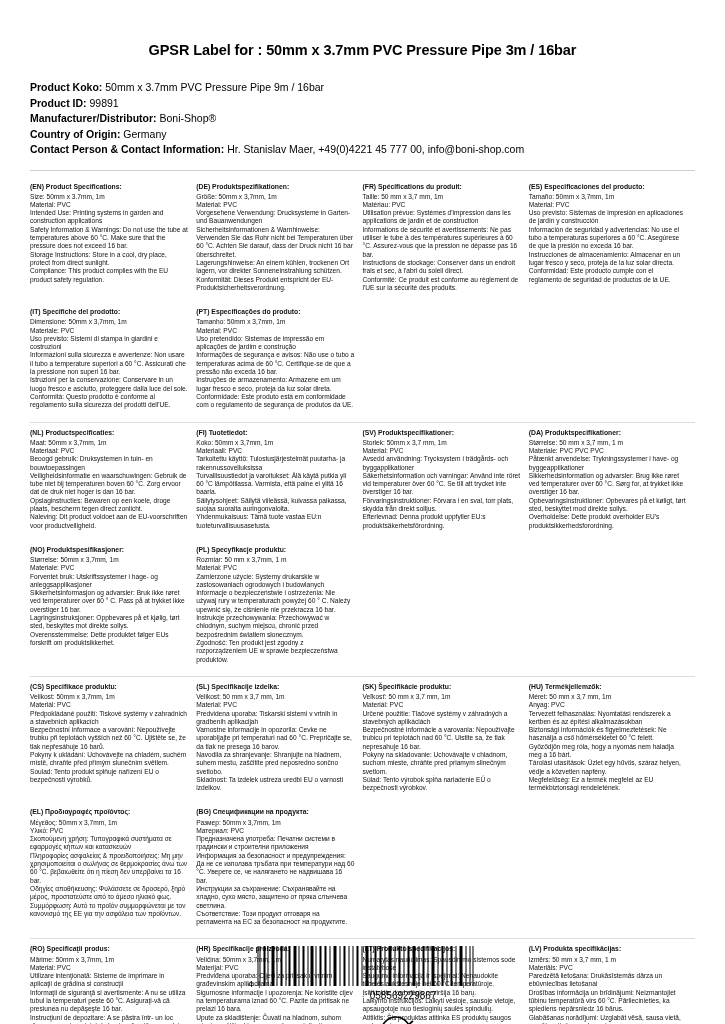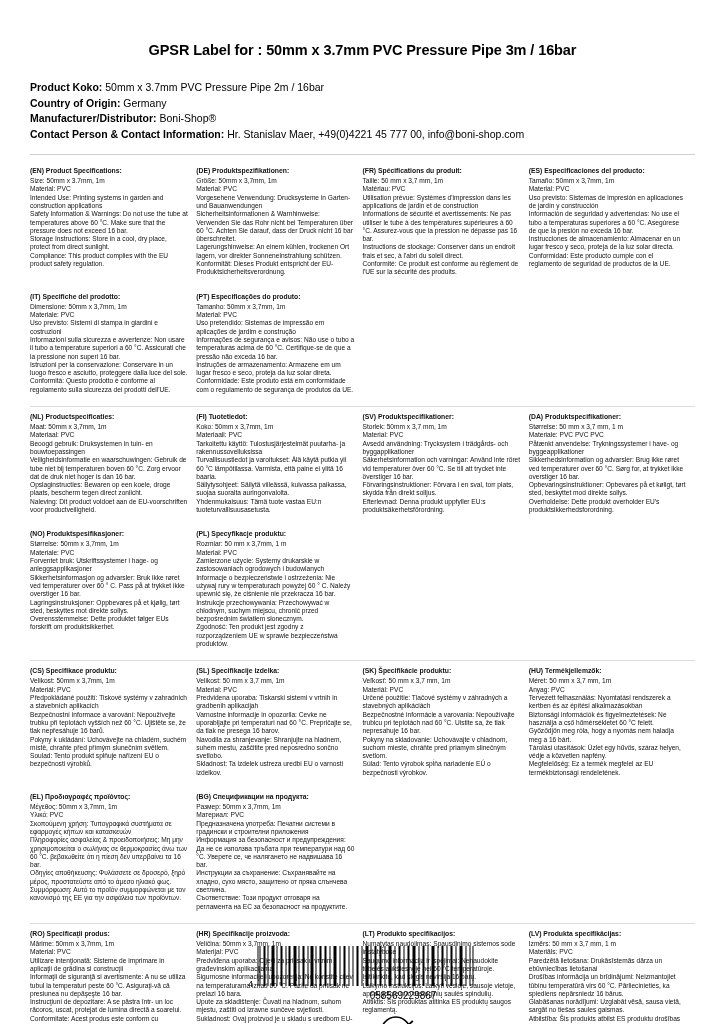--- a/index.html
+++ b/index.html
@@ -141,29 +141,33 @@
 </head>
 <body>
 
 <div class="page">
 
   <div class="title">GPSR Label for : 50mm x 3.7mm PVC Pressure Pipe 3m / 16bar</div>
 
   <div class="meta">
     <div class="row">
       <span class="lbl">Product Koko:</span>
-      <span class="val">50mm x 3.7mm PVC Pressure Pipe 2m / 16bar</span>
+      <span class="val">50mm x 3.7mm PVC Pressure Pipe 9m / 16bar</span>
+    </div>
+    <div class="row">
+      <span class="lbl">Product ID:</span>
+      <span class="val">99891</span>
+    </div>
+    <div class="row">
+      <span class="lbl">Manufacturer/Distributor:</span>
+      <span class="val">Boni-Shop®</span>
     </div>
     <div class="row">
       <span class="lbl">Country of Origin:</span>
       <span class="val">Germany</span>
-    </div>
-    <div class="row">
-      <span class="lbl">Manufacturer/Distributor:</span>
-      <span class="val">Boni-Shop®</span>
     </div>
     <div class="row">
       <span class="lbl">Contact Person &amp; Contact Information:</span>
       <span class="val">Hr. Stanislav Maer, +49(0)4221 45 777 00, info@boni-shop.com</span>
     </div>
   </div>
 
   <div class="divider"></div>
 
   <div class="grid">

